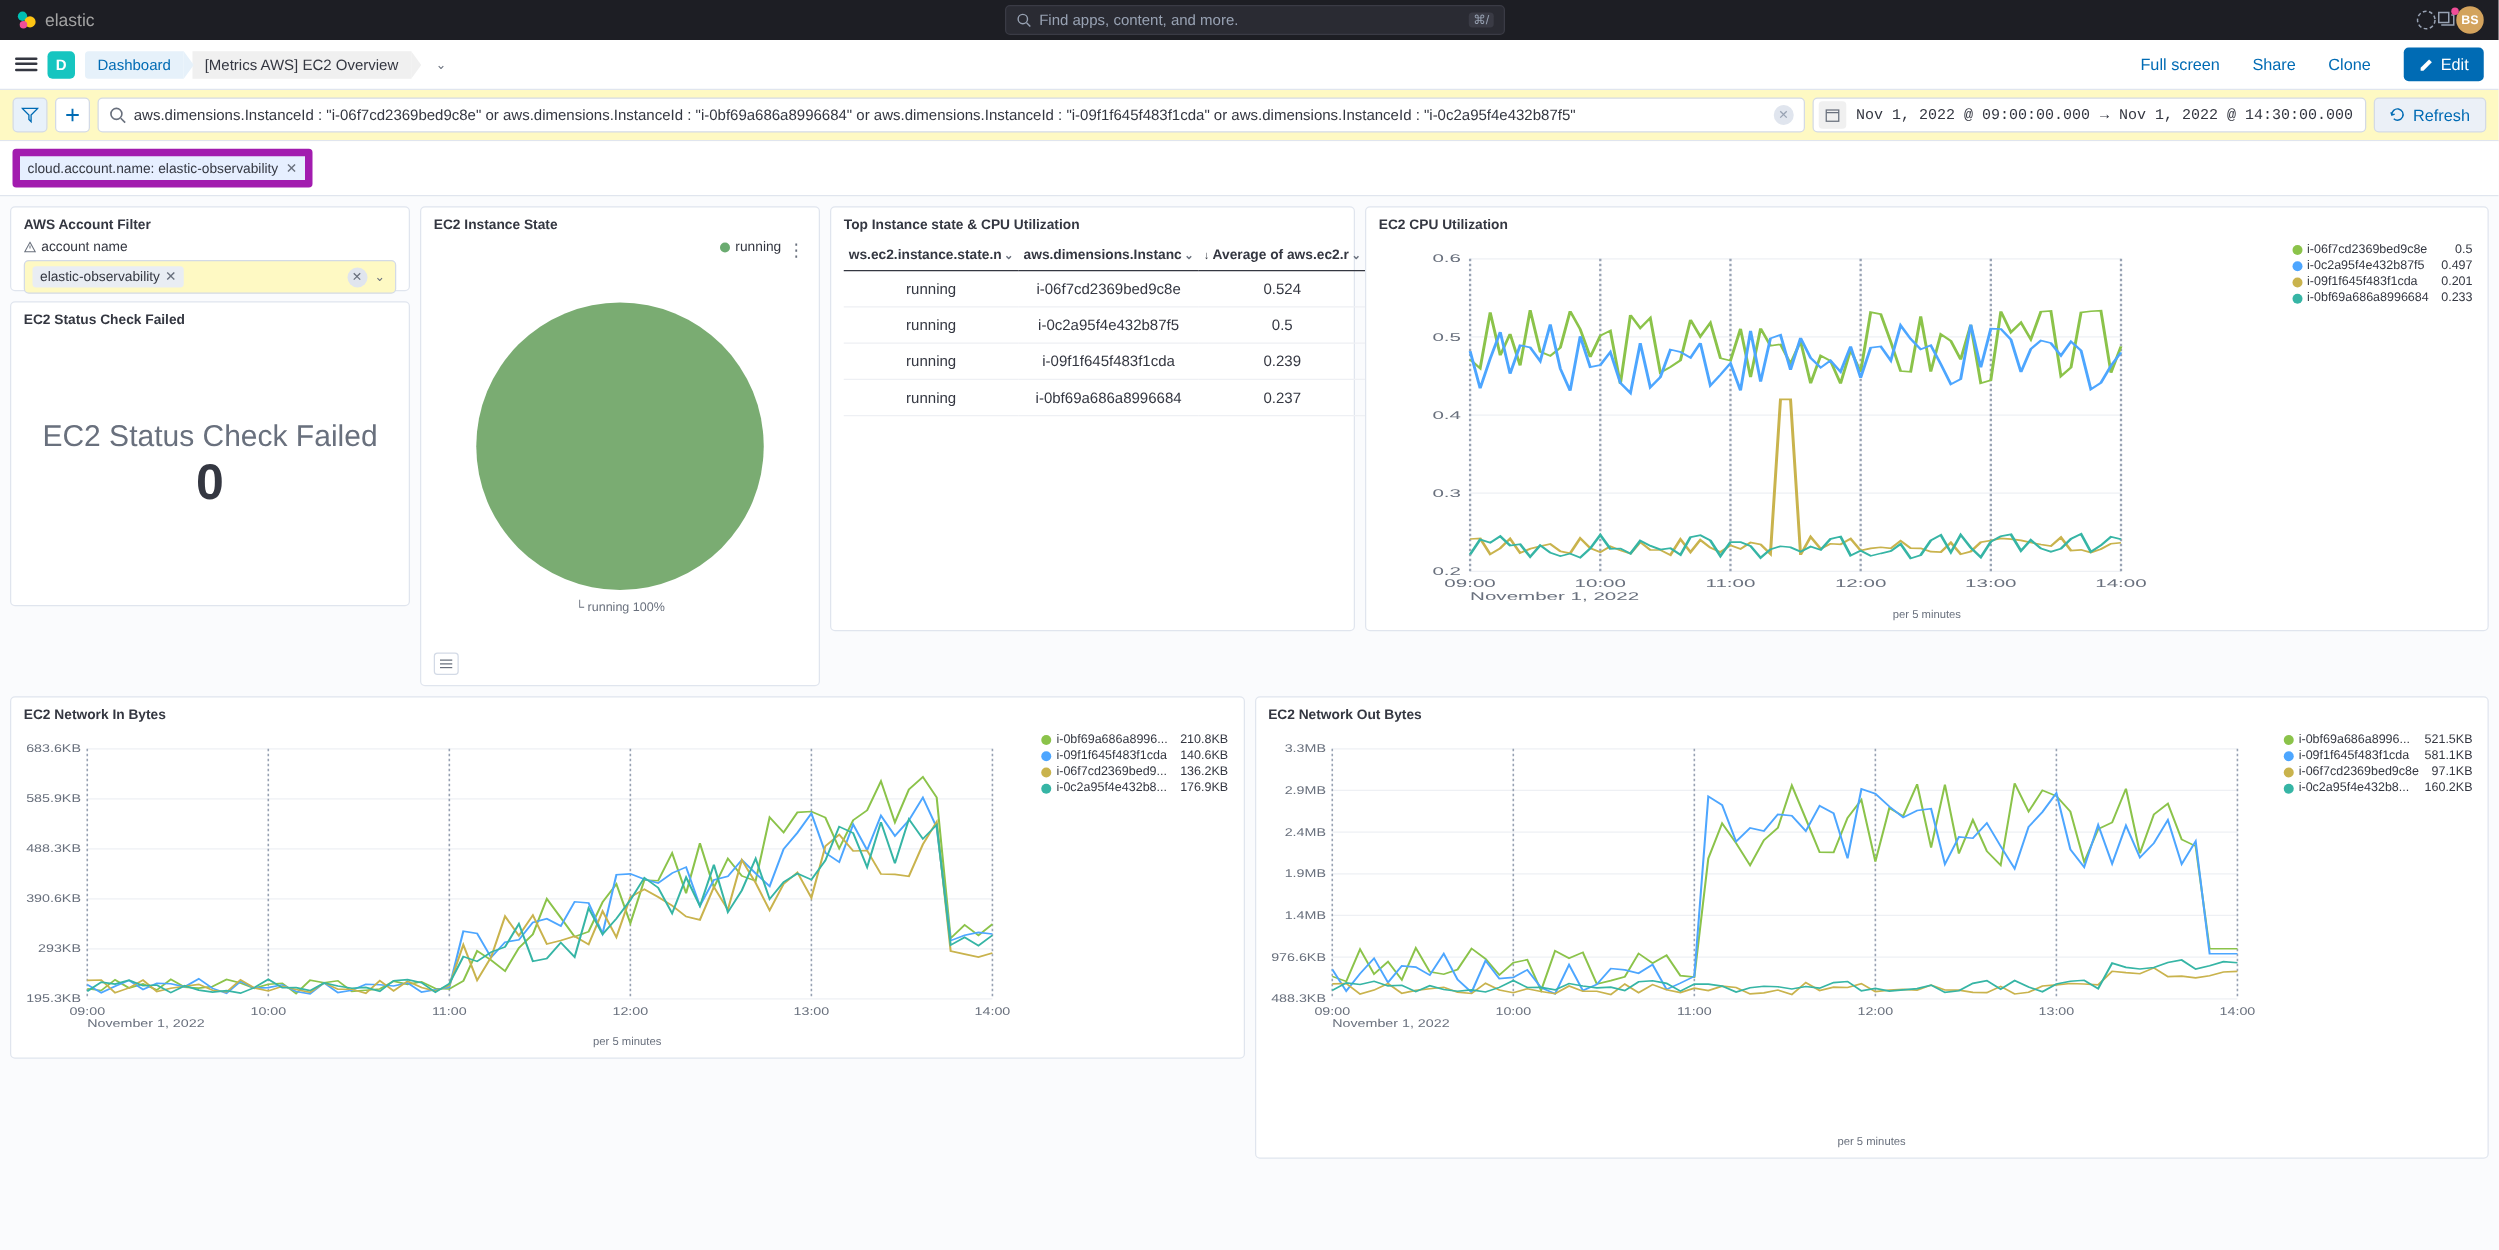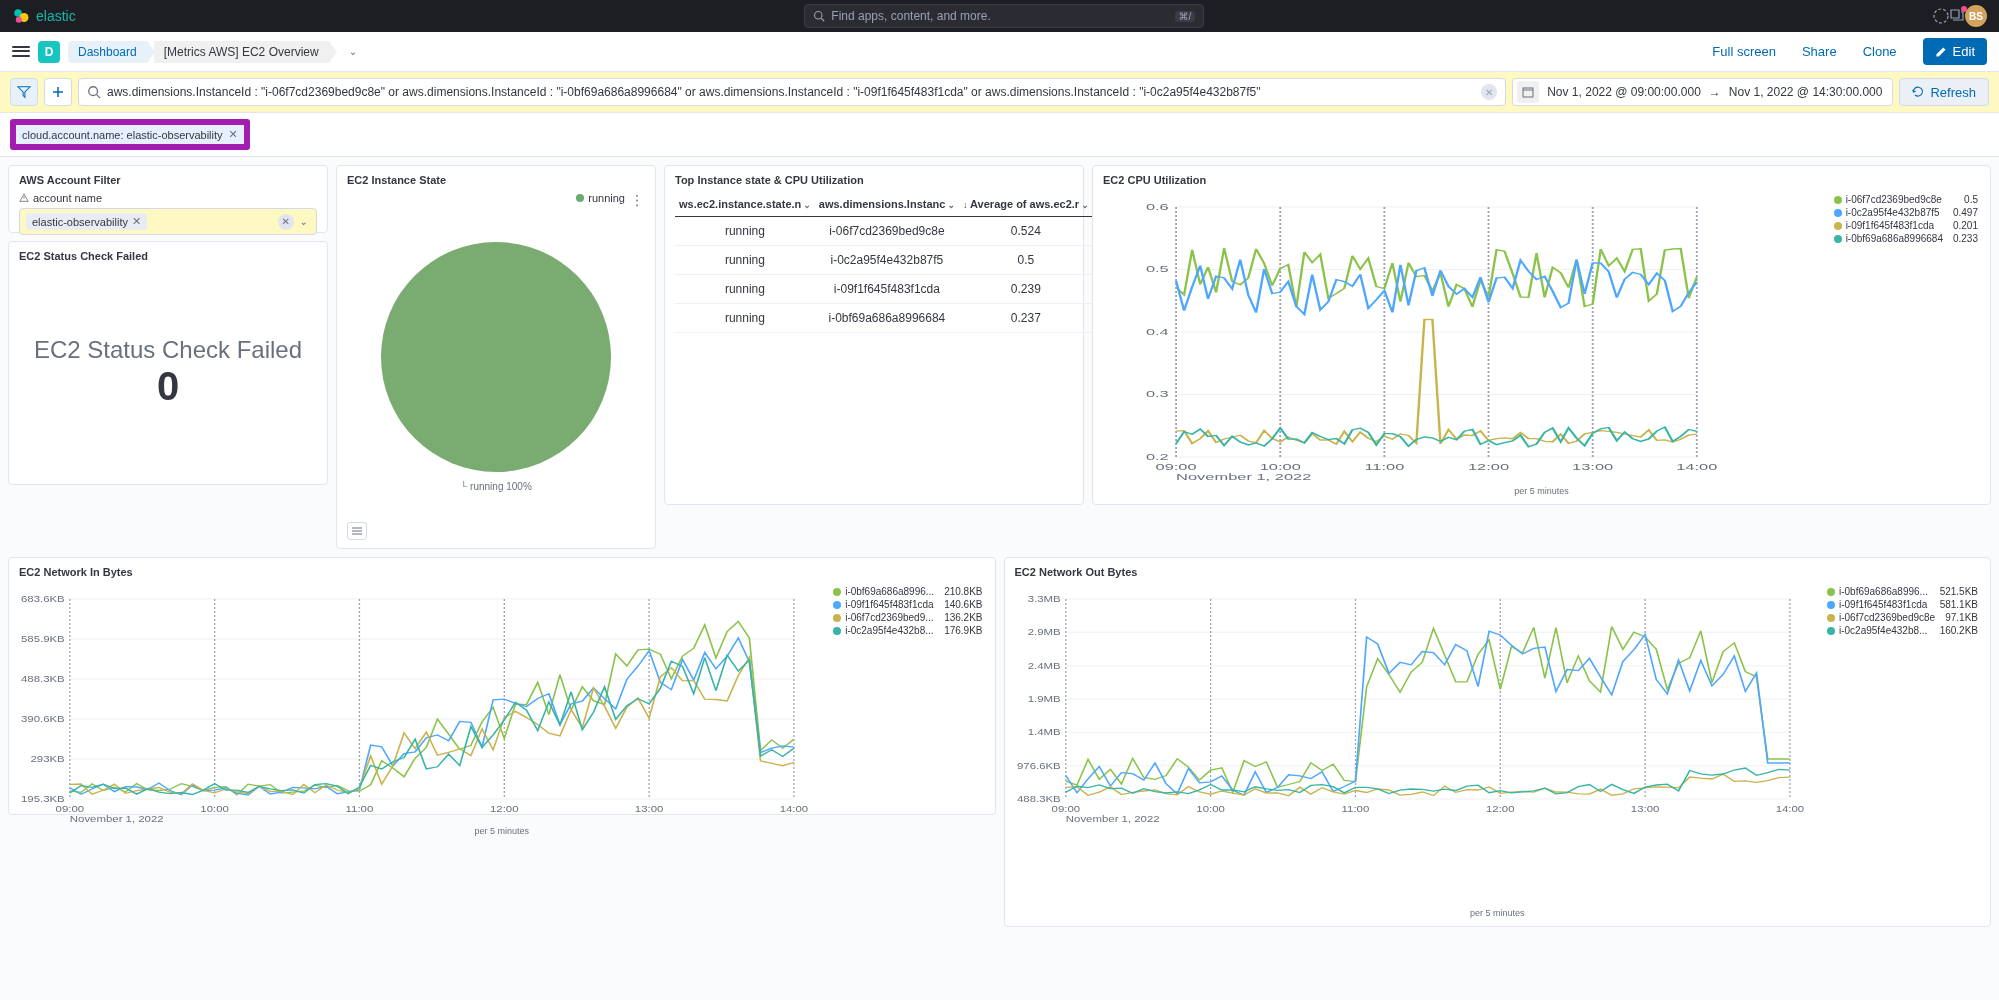--- a/index.html
+++ b/index.html
@@ -1,19 +1,19 @@
 <!DOCTYPE html>
 <html><head>
 <meta charset="utf-8">
 <style>
 * { box-sizing: border-box; margin: 0; padding: 0; }
 body { font-family: -apple-system, BlinkMacSystemFont, "Segoe UI", Helvetica, Arial, sans-serif; background: #fafbfd; color: #343741; font-size: 12px; }
 .topbar { background: #1d1e24; height: 32px; display: flex; align-items: center; padding: 0 12px; justify-content: space-between; }
 .topbar-left { display: flex; align-items: center; gap: 8px; }
-.logo { display: flex; align-items: center; gap: 6px; color: #14b8a6; font-size: 14px; font-weight: 500; }
+.logo { display: flex; align-items: center; gap: 6px; color: #a3a3a3; font-size: 14px; font-weight: 500; }
 .logo-icon { width: 18px; height: 18px; }
 .search-top { background: #2a2b33; border: 1px solid #3a3b45; border-radius: 4px; height: 24px; width: 400px; display: flex; align-items: center; padding: 0 8px; color: #98a2b3; gap: 6px; font-size: 12px; position: relative; }
 .search-top .kbd { position: absolute; right: 8px; background: #3a3b45; border-radius: 3px; padding: 0 4px; font-size: 10px; color: #98a2b3; }
 .topbar-right { display: flex; align-items: center; }
 .topbar-icon { width: 16px; height: 16px; color: #98a2b3; display: flex; align-items: center; justify-content: center; cursor: pointer; position: relative; }
 .notif-dot { position: absolute; top: -2px; right: -2px; width: 6px; height: 6px; background: #f04e98; border-radius: 50%; }
 .avatar { width: 22px; height: 22px; border-radius: 50%; background: #d3a35d; color: #fff; display: flex; align-items: center; justify-content: center; font-size: 10px; font-weight: 600; cursor: pointer; }
 .subbar { background: #fff; height: 40px; border-bottom: 1px solid #e0e5ee; display: flex; align-items: center; padding: 0 12px; justify-content: space-between; }
 .subbar-left { display: flex; align-items: center; gap: 8px; }
 .menu-icon { width: 18px; height: 18px; cursor: pointer; display: flex; flex-direction: column; justify-content: space-around; padding: 2px 0;}
@@ -28,21 +28,21 @@
 .chev-down { margin-left: 4px; font-size: 10px; color: #69707d; cursor: pointer; }
 .subbar-right { display: flex; align-items: center; gap: 26px; }
 .sub-link { color: #006bb4; font-size: 13px; cursor: pointer; }
 .btn-primary { background: #006bb4; color: #fff; border-radius: 4px; padding: 6px 12px; display: flex; align-items: center; gap: 6px; font-size: 13px; cursor: pointer; border: none; }
 .filterbar { background: #fef9c3; border-bottom: 1px solid #e0e5ee; padding: 6px 10px; display: flex; gap: 6px; align-items: stretch; }
 .fb-icon-btn { width: 28px; height: 28px; border: 1px solid #d3dae6; border-radius: 4px; display: flex; align-items: center; justify-content: center; cursor: pointer; color: #006bb4; background: #fff; }
 .fb-icon-btn.blue-bg { background: #e8f1fa; }
 .query-box { flex: 1; border: 1px solid #d3dae6; border-radius: 4px; display: flex; align-items: center; padding: 0 8px; gap: 6px; background: #fff; position: relative; min-height: 28px; }
 .query-box .q-text { flex: 1; font-size: 12px; color: #343741; white-space: pre-wrap; line-height: 1.2; padding: 3px 0; }
 .query-clear { color: #98a2b3; cursor: pointer; width: 16px; height: 16px; border-radius: 50%; background: #e0e5ee; display: flex; align-items: center; justify-content: center; font-size: 10px; }
-.date-picker { border: 1px solid #d3dae6; border-radius: 4px; display: flex; align-items: center; padding: 0 10px; gap: 8px; background: #fff; font-size: 12px; color: #343741; cursor: pointer; height: 28px; }
+.date-picker { border: 1px solid #d3dae6; border-radius: 4px; display: flex; align-items: center; padding: 0 10px; gap: 8px; background: #fff; font-size: 12px; color: #343741; cursor: pointer; height: 28px; font-family: Liberation Mono, monospace; }
 .date-picker .cal-icon { width: 22px; height: 22px; background: #f0f0f0; border-radius: 3px; display: flex; align-items: center; justify-content: center; color: #69707d; margin-left: -6px; }
 .refresh-btn { border: 1px solid #d3dae6; background: #ebf0f7; color: #006bb4; border-radius: 4px; padding: 0 12px; display: flex; align-items: center; gap: 6px; font-size: 13px; cursor: pointer; height: 28px; }
 .pills-row { padding: 6px 10px; background: #fff; border-bottom: 1px solid #e0e5ee; }
 .pill { display: inline-flex; align-items: center; gap: 6px; background: #e6efff; border: 6px solid #a21caf; border-radius: 3px; padding: 3px 6px; font-size: 11px; color: #343741; }
 .pill .x { color: #69707d; cursor: pointer; font-size: 11px; }
 .panel { background: #fff; border: 1px solid #e0e5ee; border-radius: 4px; padding: 8px 10px; display: flex; flex-direction: column; }
 .panel-title { font-size: 11px; font-weight: 600; color: #343741; margin-bottom: 6px; }
 .row1 { display: grid; grid-template-columns: 320px 320px 420px 1fr; gap: 8px; padding: 8px; }
 .row1 > .col1 { display: flex; flex-direction: column; gap: 8px; }
 .row2 { display: grid; grid-template-columns: 1fr 1fr; gap: 8px; padding: 0 8px 8px 8px; }
@@ -326,21 +326,21 @@
           <path d="M40.0 88.9 L44.4 118.7 L48.8 94.9 L53.2 73.6 L57.5 107.0 L61.9 84.2 L66.3 85.9 L70.7 96.9 L75.1 67.5 L79.5 102.9 L83.8 120.6 L88.2 77.0 L92.6 101.7 L97.0 100.0 L101.4 89.6 L105.8 114.3 L110.2 122.4 L114.5 82.5 L118.9 117.9 L123.3 109.8 L127.7 87.7 L132.1 89.6 L136.5 94.2 L140.8 82.4 L145.2 116.4 L149.6 107.8 L154.0 98.6 L158.4 120.4 L162.8 72.7 L167.2 113.4 L171.5 78.7 L175.9 75.8 L180.3 103.8 L184.7 78.4 L189.1 94.4 L193.5 102.1 L197.8 96.5 L202.2 105.4 L206.6 85.2 L211.0 110.2 L215.4 86.1 L219.8 85.2 L224.2 96.5 L228.5 68.3 L232.9 79.2 L237.3 87.5 L241.7 84.3 L246.1 99.3 L250.5 115.4 L254.8 111.2 L259.2 67.6 L263.6 102.0 L268.0 70.9 L272.4 71.2 L276.8 79.7 L281.2 105.7 L285.5 87.2 L289.9 80.4 L294.3 82.5 L298.7 92.5 L303.1 81.2 L307.5 88.4 L311.8 119.4 L316.2 114.2 L320.6 100.6 L325.0 89.9 " stroke="#4da6ff" stroke-width="1.3" fill="none"></path>
           <path d="M40.0 239.2 L44.4 238.7 L48.8 251.4 L53.2 246.6 L57.5 238.9 L61.9 250.4 L66.3 247.0 L70.7 245.0 L75.1 243.2 L79.5 249.0 L83.8 250.7 L88.2 238.5 L92.6 246.6 L97.0 249.8 L101.4 245.0 L105.8 248.3 L110.2 250.9 L114.5 241.7 L118.9 248.0 L123.3 248.0 L127.7 252.1 L132.1 239.4 L136.5 249.7 L140.8 240.0 L145.2 246.2 L149.6 249.7 L154.0 244.2 L158.4 247.2 L162.8 241.9 L167.2 243.5 L171.5 251.2 L175.9 127.5 L180.3 127.5 L184.7 251.9 L189.1 237.5 L193.5 247.1 L197.8 243.0 L202.2 243.5 L206.6 238.9 L211.0 248.4 L215.4 246.7 L219.8 245.8 L224.2 246.7 L228.5 240.7 L232.9 246.5 L237.3 246.7 L241.7 249.3 L246.1 249.7 L250.5 242.1 L254.8 251.3 L259.2 249.2 L263.6 241.8 L268.0 240.4 L272.4 238.7 L276.8 239.3 L281.2 240.3 L285.5 242.0 L289.9 243.6 L294.3 244.9 L298.7 237.9 L303.1 248.4 L307.5 247.9 L311.8 250.0 L316.2 247.3 L320.6 243.0 L325.0 242.2 " stroke="#c9b34d" stroke-width="1.3" fill="none"></path>
           <path d="M40.0 251.6 L44.4 239.6 L48.8 242.2 L53.2 237.0 L57.5 244.4 L61.9 243.4 L66.3 253.5 L70.7 244.3 L75.1 250.1 L79.5 252.9 L83.8 250.9 L88.2 254.1 L92.6 246.8 L97.0 235.9 L101.4 247.1 L105.8 246.8 L110.2 250.9 L114.5 240.6 L118.9 244.6 L123.3 247.6 L127.7 246.5 L132.1 251.9 L136.5 237.7 L140.8 236.2 L145.2 240.4 L149.6 252.9 L154.0 241.6 L158.4 241.7 L162.8 244.8 L167.2 254.2 L171.5 247.5 L175.9 245.0 L180.3 245.8 L184.7 249.4 L189.1 245.3 L193.5 247.9 L197.8 239.2 L202.2 237.3 L206.6 252.4 L211.0 248.5 L215.4 252.7 L219.8 250.7 L224.2 248.9 L228.5 243.2 L232.9 254.7 L237.3 252.1 L241.7 240.3 L246.1 236.0 L250.5 249.9 L254.8 235.8 L259.2 246.1 L263.6 253.8 L268.0 241.4 L272.4 236.9 L276.8 235.5 L281.2 248.7 L285.5 240.0 L289.9 246.7 L294.3 249.4 L298.7 246.9 L303.1 239.1 L307.5 235.1 L311.8 249.5 L316.2 244.3 L320.6 237.5 L325.0 239.4 " stroke="#36b5a5" stroke-width="1.3" fill="none"></path>
         </svg>
     </div>
     <div class="x-sublabel">per 5 minutes</div>
   </div>
 </div>
 
 <div class="row2">
-  <div class="panel" style="height:258px">
+  <div class="panel" style="height:290px">
     <div class="panel-title">EC2 Network In Bytes</div>
     <div class="chart-area">
       <div class="legend-right" id="netin-legend">
           <div class="row">
             <span class="dot" style="background:#8bc34a"></span>
             <span>i-0bf69a686a8996...</span>
             <span class="val">210.8KB</span>
           </div>
           <div class="row">
             <span class="dot" style="background:#4da6ff"></span>

